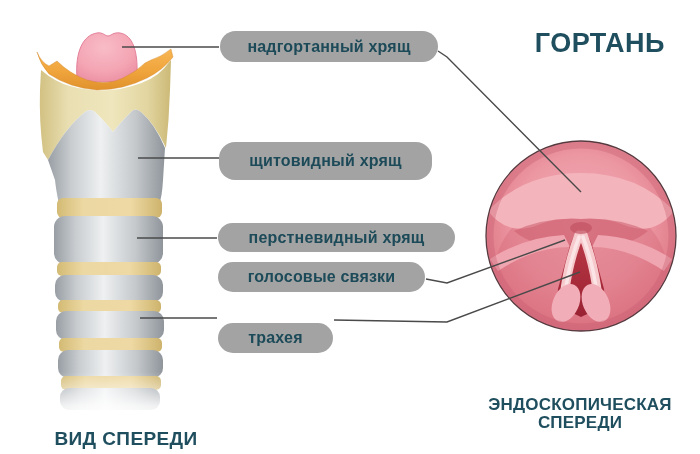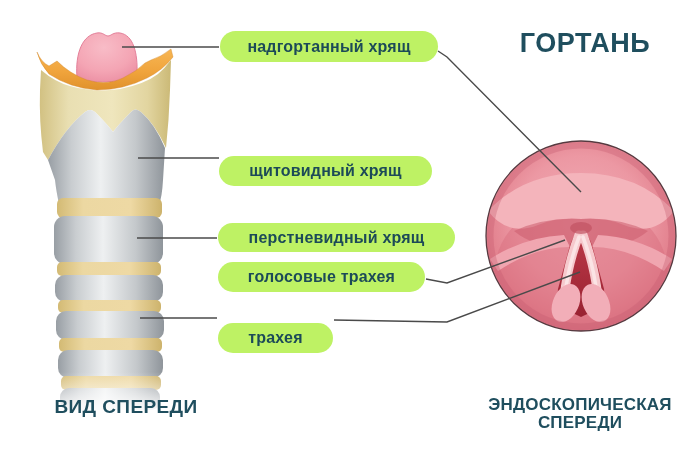--- a/index.html
+++ b/index.html
@@ -2,32 +2,32 @@
 <html><head>
 <meta charset="utf-8">
 <style>
   html,body{margin:0;padding:0;background:#ffffff;}
   .canvas{
     position:relative;width:700px;height:454px;background:#ffffff;overflow:hidden;
     font-family:"Liberation Sans","DejaVu Sans",sans-serif;
   }
   .leader-svg{position:absolute;left:0;top:0;z-index:5;pointer-events:none;}
   .pill{
-    position:absolute;z-index:6;background:#bef264;border-radius:16px;
+    position:absolute;z-index:6;background:#a3a3a3;border-radius:16px;
     display:flex;align-items:center;justify-content:center;
     color:#1c4a58;font-weight:bold;font-size:16px;letter-spacing:0.2px;
   }
   .title{
-    position:absolute;left:505px;top:28px;width:160px;text-align:center;z-index:6;
+    position:absolute;left:505px;top:28px;width:160px;text-align:right;z-index:6;
     color:#1f4e5e;font-weight:bold;font-size:27px;letter-spacing:0.5px;
   }
   .caption{
     position:absolute;z-index:6;color:#1f4e5e;font-weight:bold;text-align:center;
   }
-  .caption-left{left:28px;top:396px;width:196px;font-size:19px;letter-spacing:0.4px;text-align:center;}
+  .caption-left{left:28px;top:428px;width:196px;font-size:19px;letter-spacing:0.4px;text-align:center;}
   .caption-right{left:478px;top:396px;width:204px;font-size:17px;line-height:18px;letter-spacing:0.2px;}
   .larynx-svg{position:absolute;left:25px;top:20px;z-index:2;}
   .endo-svg{position:absolute;left:484px;top:139px;z-index:2;}
 </style>
 </head>
 <body>
 
 <div class="canvas">
 
   <svg class="larynx-svg" width="160" height="400" viewBox="0 0 160 400">
@@ -155,23 +155,23 @@
       <polyline points="137,238 217,238"></polyline>
       <polyline points="426,279 447,283 565,240"></polyline>
       <polyline points="140,318 217,318"></polyline>
       <polyline points="334,320 447,322 580,272"></polyline>
     </g>
   </svg>
 
   <div class="title">ГОРТАНЬ</div>
 
   <div class="pill" style="left:220px;top:31px;width:218px;height:31px;">надгортанный хрящ</div>
-  <div class="pill" style="left:219px;top:142px;width:213px;height:30px;margin-top:14px;">щитовидный хрящ</div>
+  <div class="pill" style="left:219px;top:142px;width:213px;height:38px;">щитовидный хрящ</div>
   <div class="pill" style="left:218px;top:223px;width:237px;height:29px;text-align:center;">перстневидный хрящ</div>
-  <div class="pill" style="left:218px;top:262px;width:207px;height:30px;">голосовые трахея</div>
+  <div class="pill" style="left:218px;top:262px;width:207px;height:30px;">голосовые связки</div>
   <div class="pill" style="left:218px;top:305px;width:115px;height:30px;margin-top:18px;">трахея</div>
 
   <div class="caption caption-left">ВИД СПЕРЕДИ</div>
   <div class="caption caption-right">
     <div>ЭНДОСКОПИЧЕСКАЯ</div>
     <div>СПЕРЕДИ</div>
   </div>
 
 </div>
 

